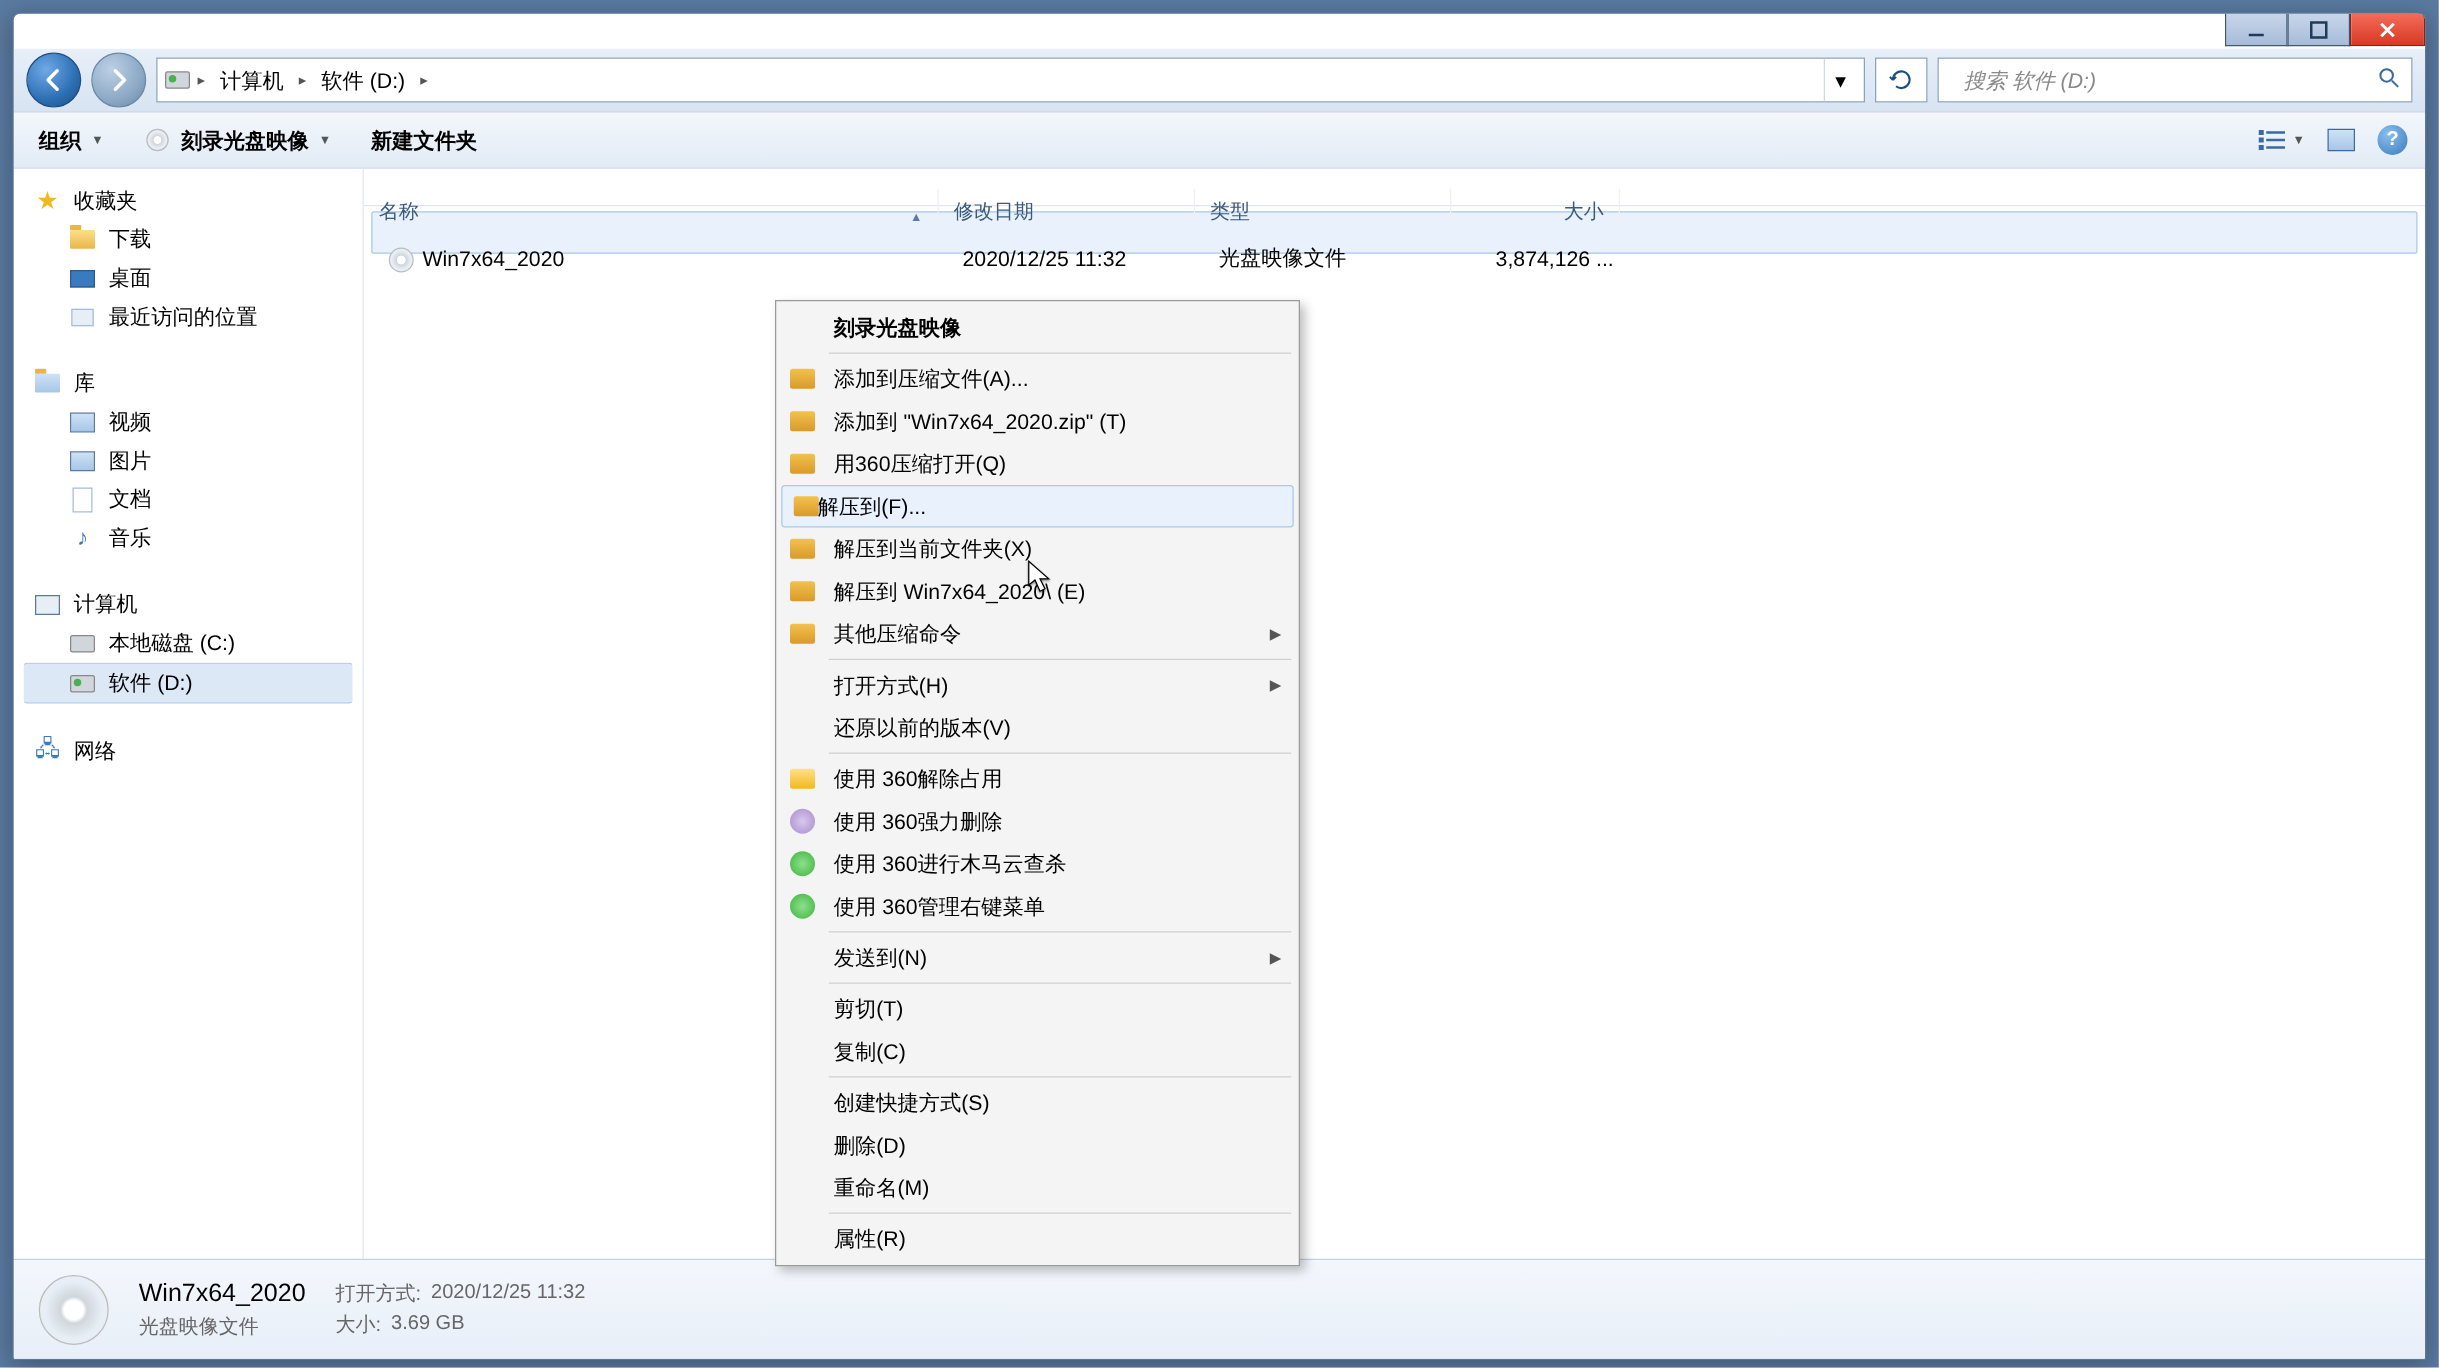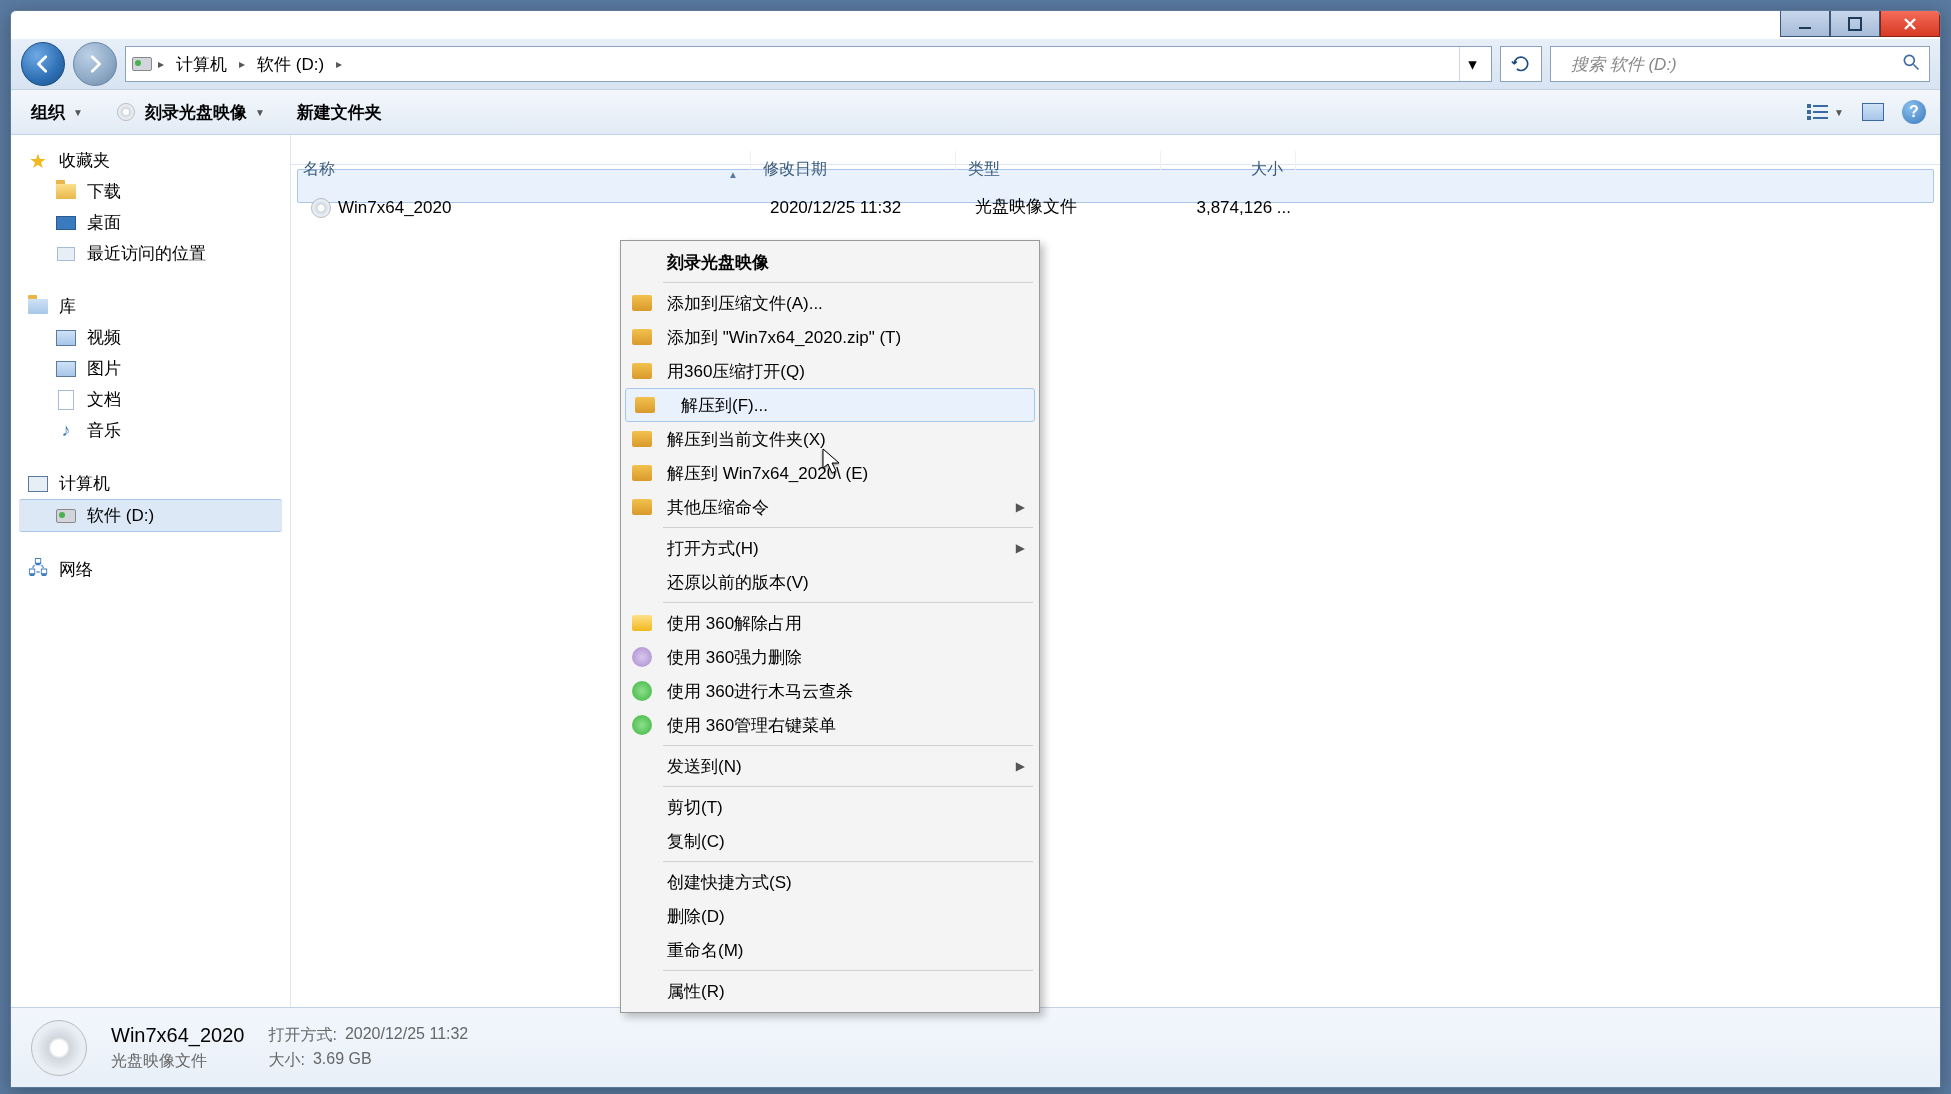--- a/index.html
+++ b/index.html
@@ -66,21 +66,21 @@
 .sort-up { font-size:10px; color:#5a7aa0; }
 
 .file-row { height:34px; display:flex; align-items:center; background:#e8f1fc; border:1px solid #a9c7ea; margin:4px 6px 0 6px; border-radius:2px; }
 .file-row .col { border:none; }
 .disc-ic { width:20px; height:20px; border-radius:50%; background:radial-gradient(circle,#fff 25%,#d0d6dc 30%,#e8eef5 60%); border:1px solid #bbb; }
 
 
 .ctx { position:absolute; left:620px; top:240px; width:420px; background:#f4f4f4; border:1px solid #9a9a9a; box-shadow:4px 4px 8px rgba(0,0,0,0.25); padding:4px 2px; z-index:200; }
 .ctx-item { height:34px; display:flex; align-items:center; padding:0 12px 0 44px; position:relative; font-size:17px; }
 .ctx-item.bold { font-weight:bold; }
-.ctx-item.hover { background:#e8f1fc; border:1px solid #a9c7ea; border-radius:3px; margin:0 2px; padding-left:55px; }
+.ctx-item.hover { background:#e8f1fc; border:1px solid #a9c7ea; border-radius:3px; margin:0 2px; padding-left:28px; }
 .ctx-sep { height:1px; background:#d0d0d0; margin:3px 4px 3px 40px; }
 .ctx-ic { position:absolute; left:8px; width:22px; height:22px; display:flex; align-items:center; justify-content:center; }
 .zip-ic { background:linear-gradient(#f2c14e,#d99a2b); width:20px; height:16px; border-radius:2px; }
 .t360-ic { width:20px; height:20px; border-radius:50%; background:radial-gradient(circle,#8de08d,#3cb43c); }
 .t360del-ic { width:20px; height:20px; border-radius:50%; background:radial-gradient(circle,#d8c8ec,#a98ad0); }
 .arrow-r { margin-left:auto; font-size:12px; color:#555; }
 
 
 .details { position:absolute; left:0; right:0; bottom:0; height:80px; background:linear-gradient(#f3f7fc,#e8eff8); border-top:1px solid #c2d1e3; display:flex; align-items:center; padding:0 20px; gap:24px; }
 .det-ic { width:56px; height:56px; border-radius:50%; background:radial-gradient(circle,#fff 20%,#d0d6dc 28%,#e8eef5 60%); border:1px solid #bbb; }
@@ -240,20 +240,26 @@
             <span>音乐</span>
           </div>
       </div>
       <div class="side-group">
         <div class="side-head">
             <span class="ic">
               <span class="comp-ic"></span>
             </span>
             <span>计算机</span>
           </div>
+        <div class="side-item">
+            <span class="ic">
+              <span class="drive-ic"></span>
+            </span>
+            <span>本地磁盘 (C:)</span>
+          </div>
         <div class="side-item sel">
             <span class="ic">
               <span class="drive-ic green"></span>
             </span>
             <span>软件 (D:)</span>
           </div>
       </div>
       <div class="side-group">
         <div class="side-head">
             <span class="ic net-ic">🖧</span>

